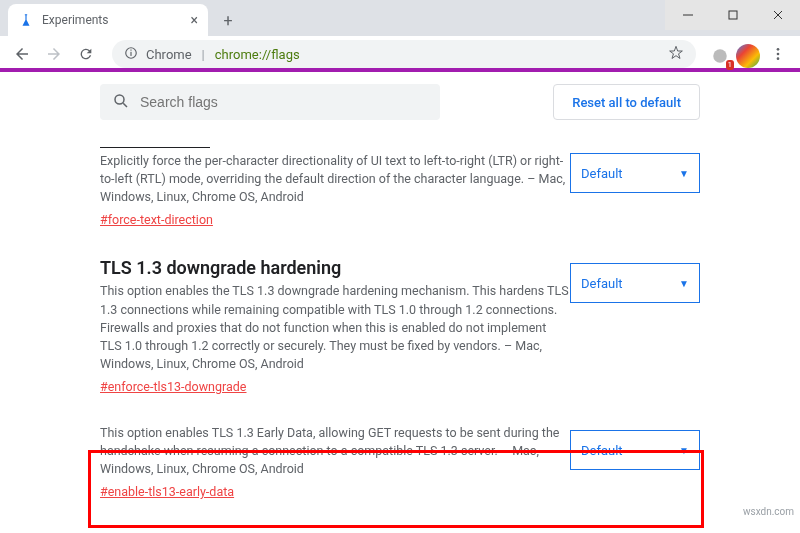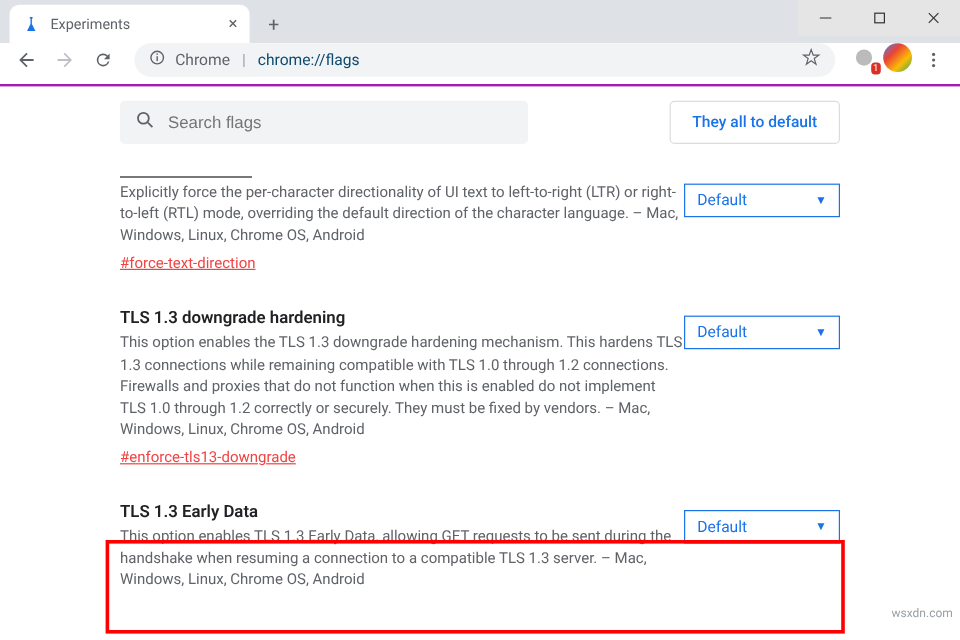--- a/index.html
+++ b/index.html
@@ -8,47 +8,47 @@
     .window-controls { position: absolute; top: 0; right: 0; display: flex; height: 30px; z-index: 10; }
     .win-btn { width: 45px; height: 30px; display: flex; align-items: center; justify-content: center; background: #e5e5e5; color: #333; font-size: 10px; }
     .win-btn svg { width: 10px; height: 10px; }
     
     .tab-strip { background: #dee1e6; height: 36px; display: flex; align-items: flex-end; padding-left: 8px; }
     .tab { background: #fff; height: 32px; width: 200px; border-radius: 8px 8px 0 0; display: flex; align-items: center; padding: 0 10px; gap: 8px; font-size: 12px; color: #5f6368; text-align: right; }
     .tab-favicon { width: 16px; height: 16px; display: flex; align-items: center; justify-content: center; color: #1a73e8; font-size: 14px; }
     .tab-close { margin-left: auto; font-size: 14px; color: #5f6368; }
     .newtab { width: 28px; height: 28px; display: flex; align-items: center; justify-content: center; color: #5f6368; font-size: 16px; margin-left: 6px; margin-bottom: 2px; }
     
-    .toolbar { height: 36px; background: #fff; border-bottom: 2px solid #a21caf; display: flex; align-items: flex-start; padding: 0 8px; gap: 4px; }
+    .toolbar { height: 36px; background: #fff; border-bottom: 4px solid #a21caf; display: flex; align-items: flex-end; padding: 0 8px; gap: 4px; }
     .nav-btn { width: 28px; height: 28px; display: flex; align-items: center; justify-content: center; color: #5f6368; border-radius: 50%; }
     .nav-btn.disabled { color: #bdc1c6; }
     .omnibox { flex: 1; height: 28px; background: #f1f3f4; border-radius: 14px; display: flex; align-items: center; padding: 0 12px; gap: 8px; color: #5f6368; font-size: 13px; margin: 0 8px; }
     .omnibox-lock { color: #5f6368; }
     .omnibox-prefix { color: #5f6368; }
     .omnibox-sep { color: #9aa0a6; padding: 0 2px; }
-    .omnibox-url { color: #0c4a6e; }
+    .omnibox-url { color: #4d7c0f; }
     .omnibox-star { margin-left: auto; color: #5f6368; }
     .ext-icon { width: 24px; height: 24px; position: relative; display: flex; align-items: center; justify-content: center; }
     .badge { position: absolute; bottom: -2px; right: -2px; background: #d93025; color: #fff; font-size: 8px; border-radius: 3px; padding: 0 2px; line-height: 10px; }
     .avatar { width: 24px; height: 24px; border-radius: 50%; background: linear-gradient(135deg, #4285f4, #ea4335, #fbbc05, #34a853); }
     
     .content { height: calc(533px - 72px); overflow: hidden; position: relative; }
     
     .sticky-header { display: flex; align-items: center; padding: 12px 100px 10px 100px; gap: 12px; border-bottom: 1px solid transparent; }
     .search-box { flex: 1; max-width: 340px; height: 36px; background: #f1f3f4; border-radius: 4px; display: flex; align-items: center; padding: 0 12px; gap: 10px; color: #5f6368; }
     .search-input { background: transparent; border: none; outline: none; flex: 1; font-size: 14px; color: #15803d; }
     .reset-btn { margin-left: auto; height: 36px; padding: 0 18px; border: 1px solid #dadce0; border-radius: 4px; background: #fff; color: #1a73e8; font-size: 13px; font-weight: 500; display: flex; align-items: center; }
     
     .flags-list { padding: 0 100px 20px 100px; }
     .flag { display: flex; padding: 16px 0 14px 0; align-items: flex-start; }
     .flag-main { flex: 1; }
-    .flag-title { font-size: 14px; font-weight: 600; color: #202124; margin-bottom: 4px; }
+    .flag-title { font-size: 18px; font-weight: 600; color: #202124; margin-bottom: 4px; }
     .flag-desc { font-size: 12.5px; color: #5f6368; line-height: 1.45; margin-bottom: 6px; }
     .flag-hash { font-size: 12.5px; color: #ef4444; text-decoration: underline; }
-    .flag-select { width: 130px; height: 28px; border: 1px solid #1a73e8; background: #fff; display: flex; align-items: center; padding: 0 10px; color: #1a73e8; font-size: 13px; position: relative; margin-top: 6px; }
+    .flag-select { width: 130px; height: 40px; border: 1px solid #1a73e8; background: #fff; display: flex; align-items: center; padding: 0 10px; color: #1a73e8; font-size: 13px; position: relative; margin-top: 6px; }
     .flag-select .caret { margin-left: auto; font-size: 10px; }
     
     .truncated-title { border-top: 1px solid #202124; width: 110px; height: 1px; margin-bottom: 4px; }
     
     .highlight-box { position: absolute; border: 3px solid #ff0000; left: 88px; right: 96px; top: 378px; height: 78px; pointer-events: none; }
     
     .watermark { position: absolute; bottom: 16px; right: 6px; font-size: 10px; color: #9aa0a6; }
   </style>
 </head>
 <body>
@@ -140,40 +140,40 @@
   <div class="sticky-header">
     <div class="search-box">
       <span>
         <svg width="18" height="18" viewBox="0 0 24 24">
             <circle cx="10" cy="10" r="6" fill="none" stroke="currentColor" stroke-width="2"></circle>
             <line x1="15" y1="15" x2="20" y2="20" stroke="currentColor" stroke-width="2"></line>
           </svg>
       </span>
       <input class="search-input" placeholder="Search flags" style="">
     </div>
-    <div class="reset-btn">They all to default</div>
+    <div class="reset-btn">Reset all to default</div>
   </div>
 
   <div class="flags-list" id="flags-list">
       <div class="flag">
         <div class="flag-main"><div class="truncated-title"></div><div class="flag-desc">Explicitly force the per-character directionality of UI text to left-to-right (LTR) or right-to-left (RTL) mode, overriding the default direction of the character language. – Mac, Windows, Linux, Chrome OS, Android</div><a class="flag-hash">#force-text-direction</a></div>
         <div class="flag-select">
           <span>Default</span>
           <span class="caret">▼</span>
         </div>
       </div>
       <div class="flag">
         <div class="flag-main"><div class="flag-title">TLS 1.3 downgrade hardening</div><div class="flag-desc">This option enables the TLS 1.3 downgrade hardening mechanism. This hardens TLS 1.3 connections while remaining compatible with TLS 1.0 through 1.2 connections. Firewalls and proxies that do not function when this is enabled do not implement TLS 1.0 through 1.2 correctly or securely. They must be fixed by vendors. – Mac, Windows, Linux, Chrome OS, Android</div><a class="flag-hash">#enforce-tls13-downgrade</a></div>
         <div class="flag-select">
           <span>Default</span>
           <span class="caret">▼</span>
         </div>
       </div>
       <div class="flag">
-        <div class="flag-main"><div class="flag-title">TLS 1.3 Early Data</div><div class="flag-desc">This option enables TLS 1.3 Early Data, allowing GET requests to be sent during the handshake when resuming a connection to a compatible TLS 1.3 server. – Mac, Windows, Linux, Chrome OS, Android</div></div>
+        <div class="flag-main"><div class="flag-desc">This option enables TLS 1.3 Early Data, allowing GET requests to be sent during the handshake when resuming a connection to a compatible TLS 1.3 server. – Mac, Windows, Linux, Chrome OS, Android</div><a class="flag-hash">#enable-tls13-early-data</a></div>
         <div class="flag-select">
           <span>Default</span>
           <span class="caret">▼</span>
         </div>
       </div>
       <div class="flag"></div>
     </div>
 
   <div class="highlight-box"></div>
   <div class="watermark">wsxdn.com</div>

